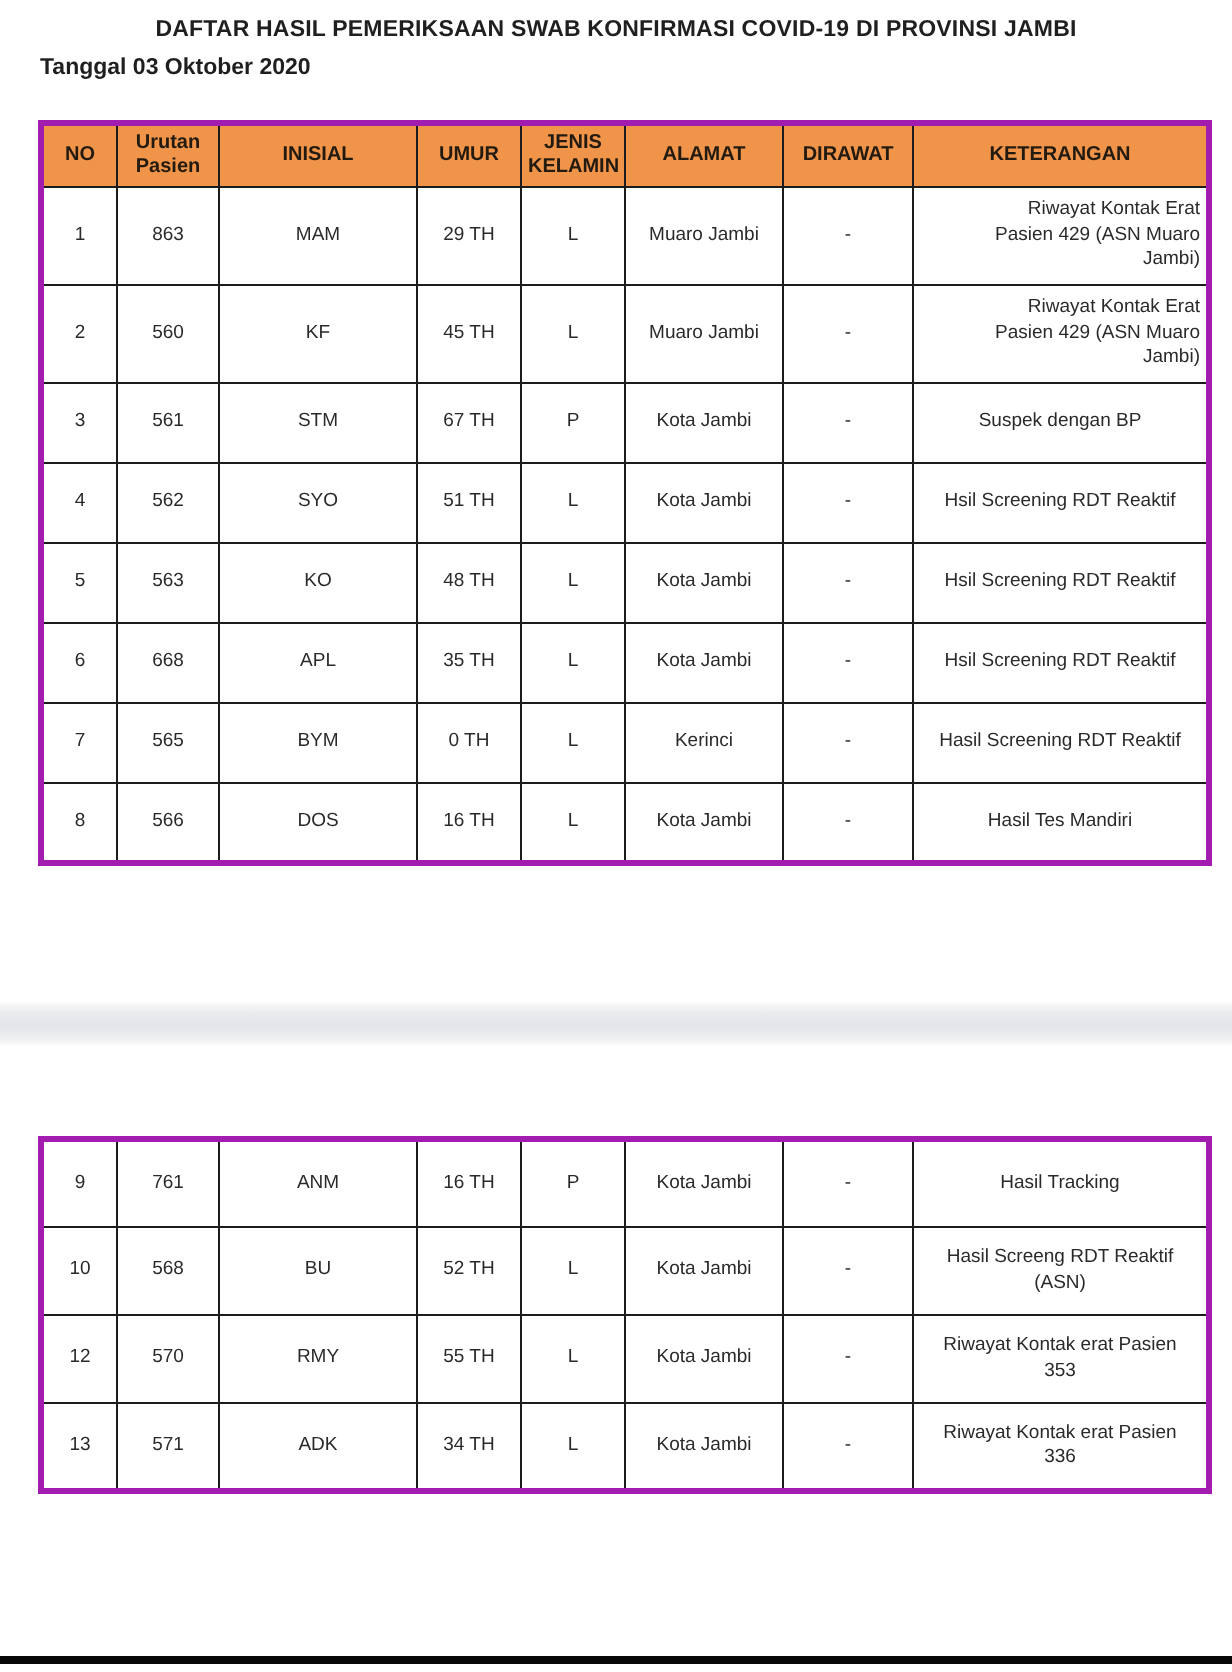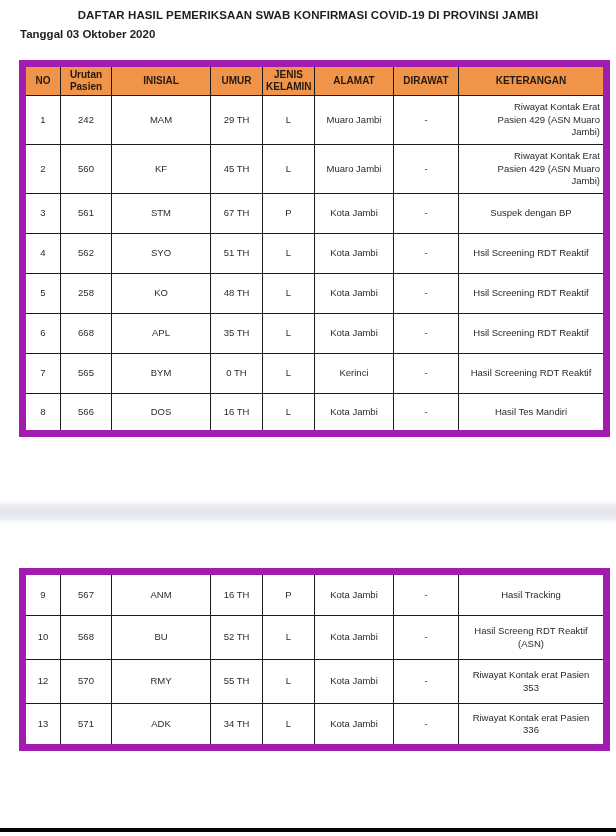--- a/index.html
+++ b/index.html
@@ -46,21 +46,21 @@
   #table2 { top: 568px; }
   table.swab-table th,
   table.swab-table td {
     border: 1.5px solid #1c1c1c;
     text-align: center;
     vertical-align: middle;
     color: #2a2a2a;
     padding: 1px 3px;
     overflow: hidden;
   }
-  table.swab-table { border: 7px solid #a21caf; }
+  table.swab-table { border: 3px solid #a21caf; }
   table.swab-table th {
     background: #F0944A;
     font-size: 10px;
     font-weight: bold;
     color: #231a10;
     line-height: 1.2;
   }
   table.swab-table td {
     font-size: 9.5px;
     line-height: 1.3;
@@ -122,21 +122,21 @@
           <th>UMUR</th>
           <th>JENIS KELAMIN</th>
           <th>ALAMAT</th>
           <th>DIRAWAT</th>
           <th>KETERANGAN</th>
         </tr>
       </thead>
     <tbody id="tbody1">
         <tr>
           <td>1</td>
-          <td>242</td>
+          <td>863</td>
           <td>MAM</td>
           <td>29 TH</td>
           <td>L</td>
           <td>Muaro Jambi</td>
           <td>-</td>
           <td class="ket left">Riwayat Kontak Erat
 Pasien 429 (ASN Muaro
 Jambi)</td>
         </tr>
         <tr>
@@ -166,21 +166,21 @@
           <td>562</td>
           <td>SYO</td>
           <td>51 TH</td>
           <td>L</td>
           <td>Kota Jambi</td>
           <td>-</td>
           <td class="ket">Hsil Screening RDT Reaktif</td>
         </tr>
         <tr>
           <td>5</td>
-          <td>258</td>
+          <td>563</td>
           <td>KO</td>
           <td>48 TH</td>
           <td>L</td>
           <td>Kota Jambi</td>
           <td>-</td>
           <td class="ket">Hsil Screening RDT Reaktif</td>
         </tr>
         <tr>
           <td>6</td>
           <td>668</td>
@@ -223,21 +223,21 @@
         <col style="width:99px">
       <col style="width:52px">
         <col style="width:52px">
         <col style="width:79px">
       <col style="width:65px">
         <col style="width:148px">
     </colgroup>
     <tbody id="tbody2">
         <tr>
           <td>9</td>
-          <td>567</td>
+          <td>761</td>
           <td>ANM</td>
           <td>16 TH</td>
           <td>P</td>
           <td>Kota Jambi</td>
           <td>-</td>
           <td class="ket">Hasil Tracking</td>
         </tr>
         <tr>
           <td>10</td>
           <td>568</td>

